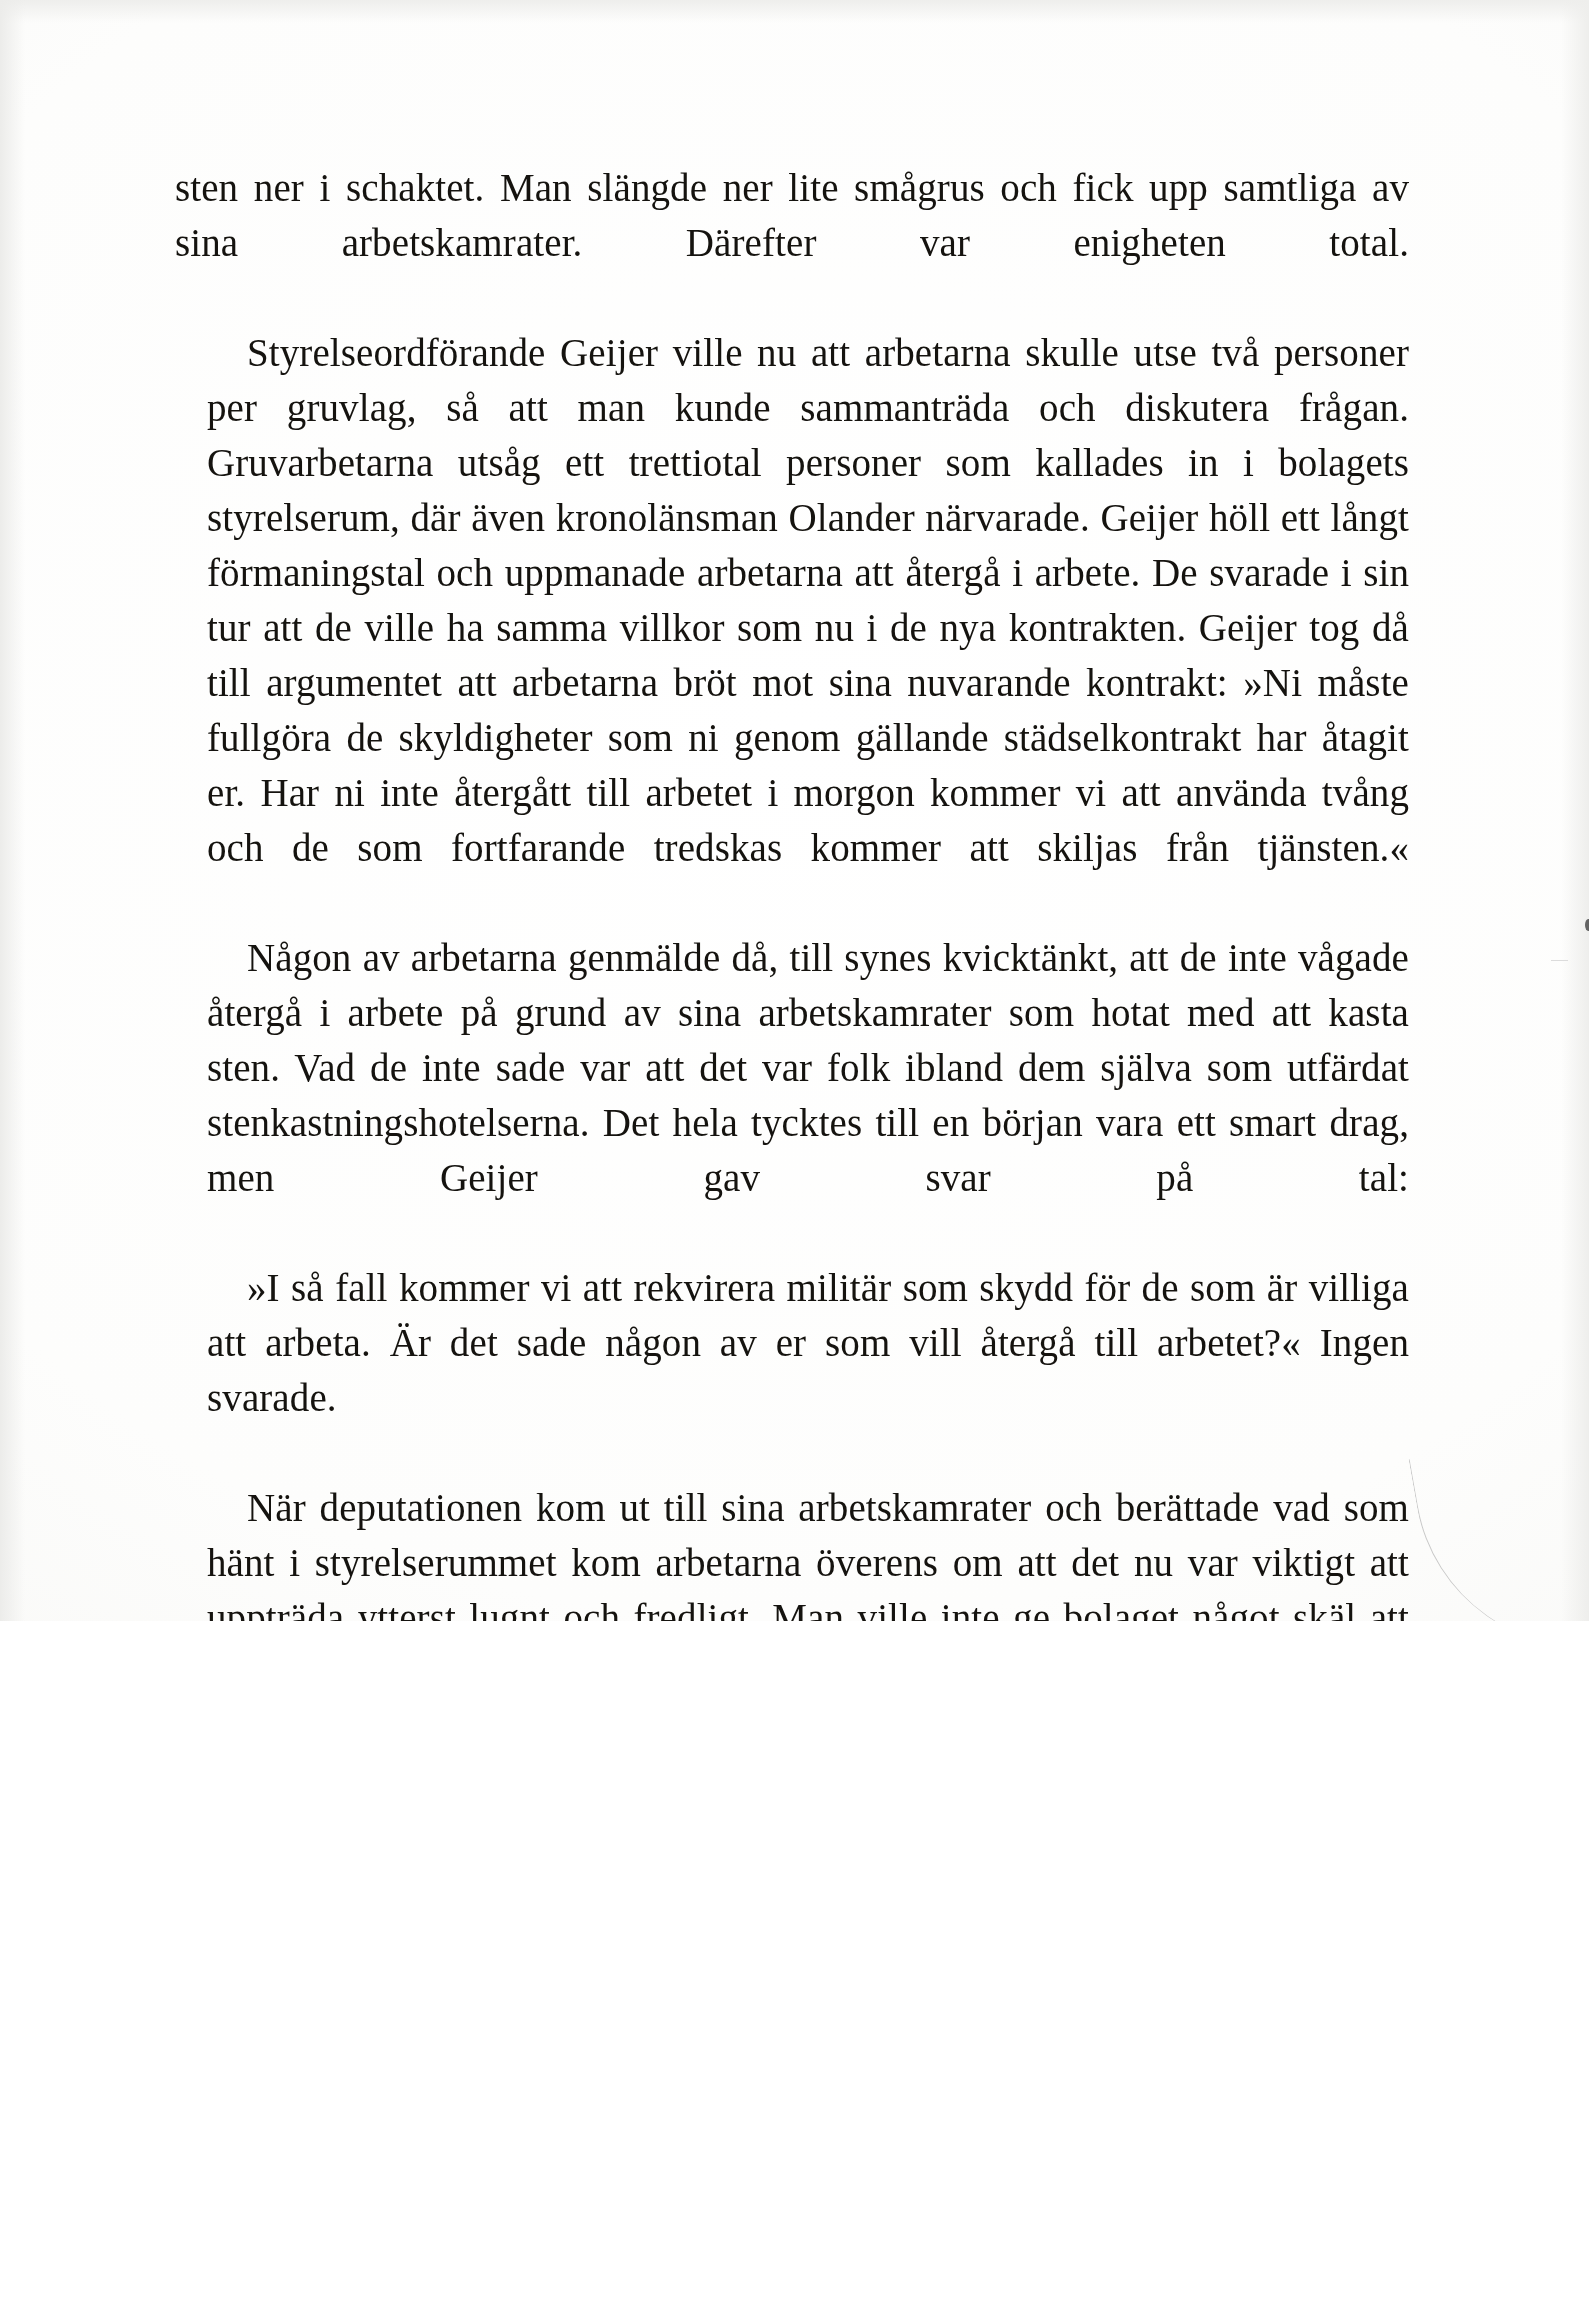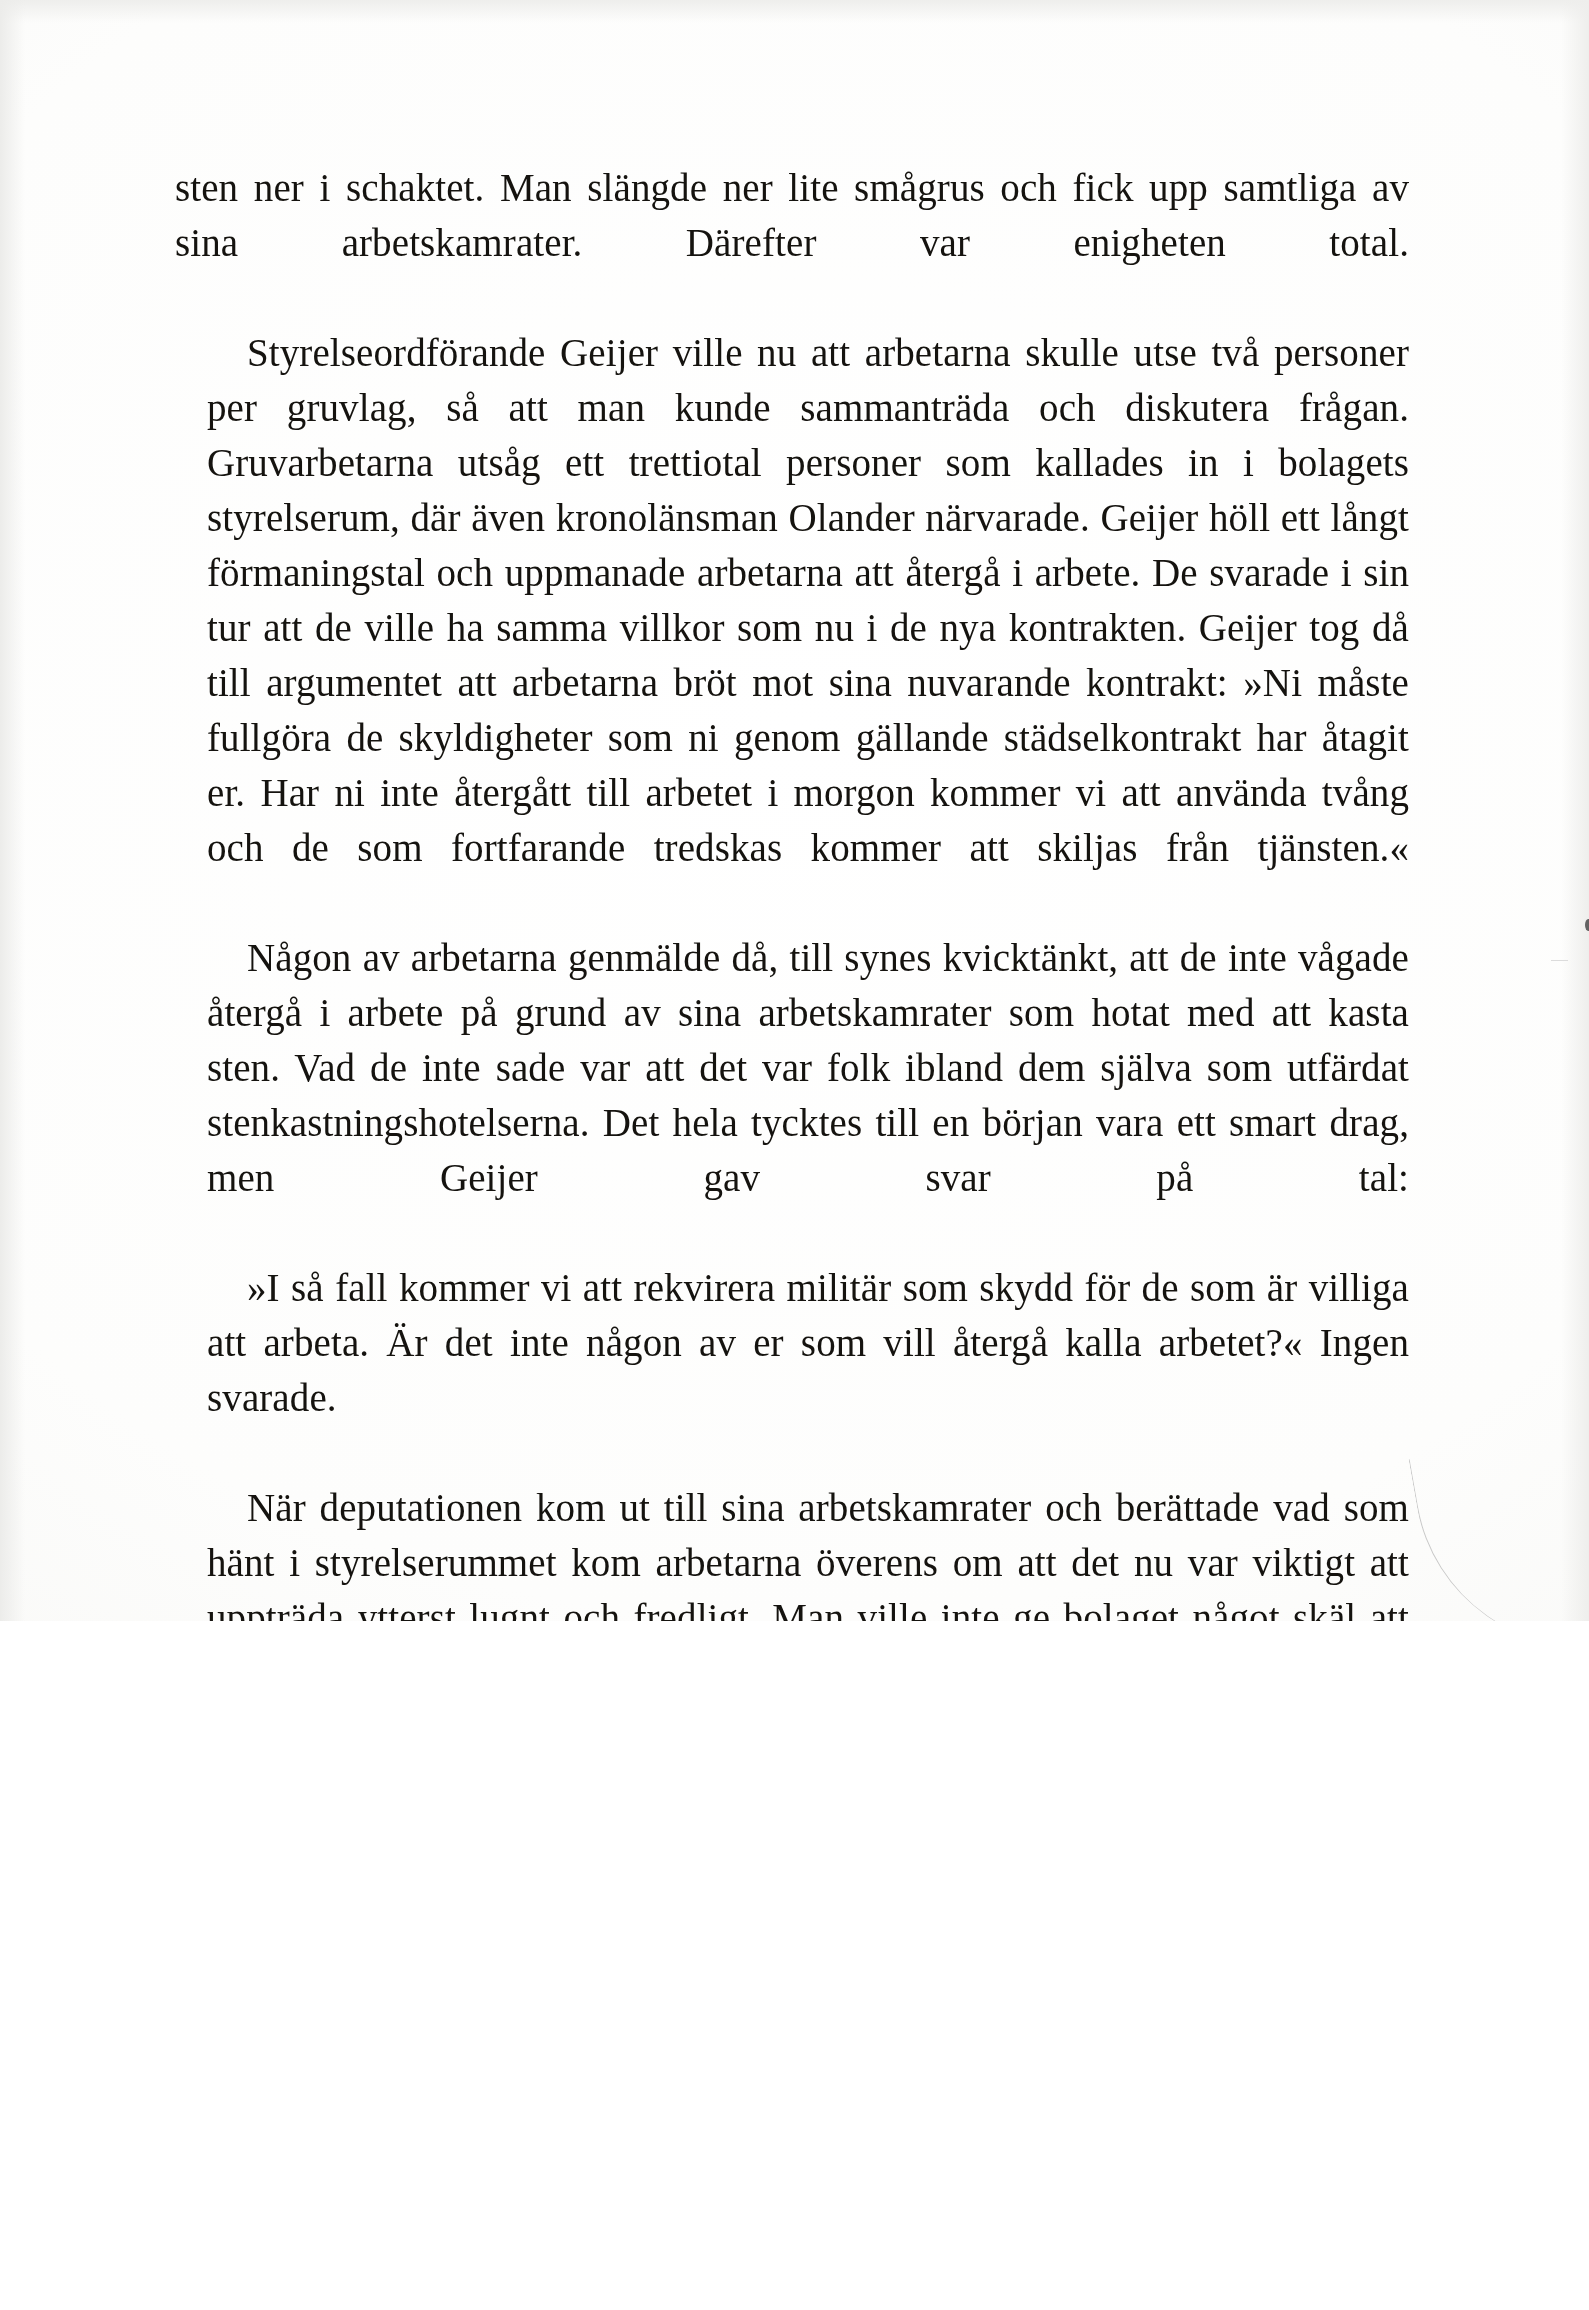--- a/index.html
+++ b/index.html
@@ -129,21 +129,21 @@
 
   <div id="paper-tint"></div>
   <div id="top-edge-shade"></div>
   <div id="left-edge-shade"></div>
   <div id="right-edge-shade"></div>
 
   <div id="text-block">
     <p class="para">sten ner i schaktet. Man slängde ner lite smågrus och fick upp samtliga av sina arbetskamrater. Därefter var enigheten total.</p>
     <p class="para indent">Styrelseordförande Geijer ville nu att arbetarna skulle utse två personer per gruvlag, så att man kunde sammanträda och diskutera frågan. Gruvarbetarna utsåg ett trettiotal personer som kallades in i bolagets styrelserum, där även kronolänsman Olander närvarade. Geijer höll ett långt förmaningstal och uppmanade arbetarna att återgå i arbete. De svarade i sin tur att de ville ha samma villkor som nu i de nya kontrakten. Geijer tog då till argumentet att arbetarna bröt mot sina nuvarande kontrakt: »Ni måste fullgöra de skyldigheter som ni genom gällande städselkontrakt har åtagit er. Har ni inte återgått till arbetet i morgon kommer vi att använda tvång och de som fortfarande tredskas kommer att skiljas från tjänsten.«</p>
     <p class="para indent">Någon av arbetarna genmälde då, till synes kvicktänkt, att de inte vågade återgå i arbete på grund av sina arbetskamrater som hotat med att kasta sten. Vad de inte sade var att det var folk ibland dem själva som utfärdat stenkastningshotelserna. Det hela tycktes till en början vara ett smart drag, men Geijer gav svar på tal:</p>
-    <p class="para indent">»I så fall kommer vi att rekvirera militär som skydd för de som är villiga att arbeta. Är det inte någon av er som vill återgå kalla arbetet?« Ingen svarade.</p>
+    <p class="para indent">»I så fall kommer vi att rekvirera militär som skydd för de som är villiga att arbeta. Är det sade någon av er som vill återgå till arbetet?« Ingen svarade.</p>
     <p class="para indent">När deputationen kom ut till sina arbetskamrater och berättade vad som hänt i styrelserummet kom arbetarna överens om att det nu var viktigt att uppträda ytterst lugnt och fredligt. Man ville inte ge bolaget något skäl att kalla in militär.</p>
   </div>
 
   <div id="folio">20</div>
 
   <div id="speck-right"></div>
   <div id="faint-line-right"></div>
   <div id="corner-curl"></div>
 
 </div>

